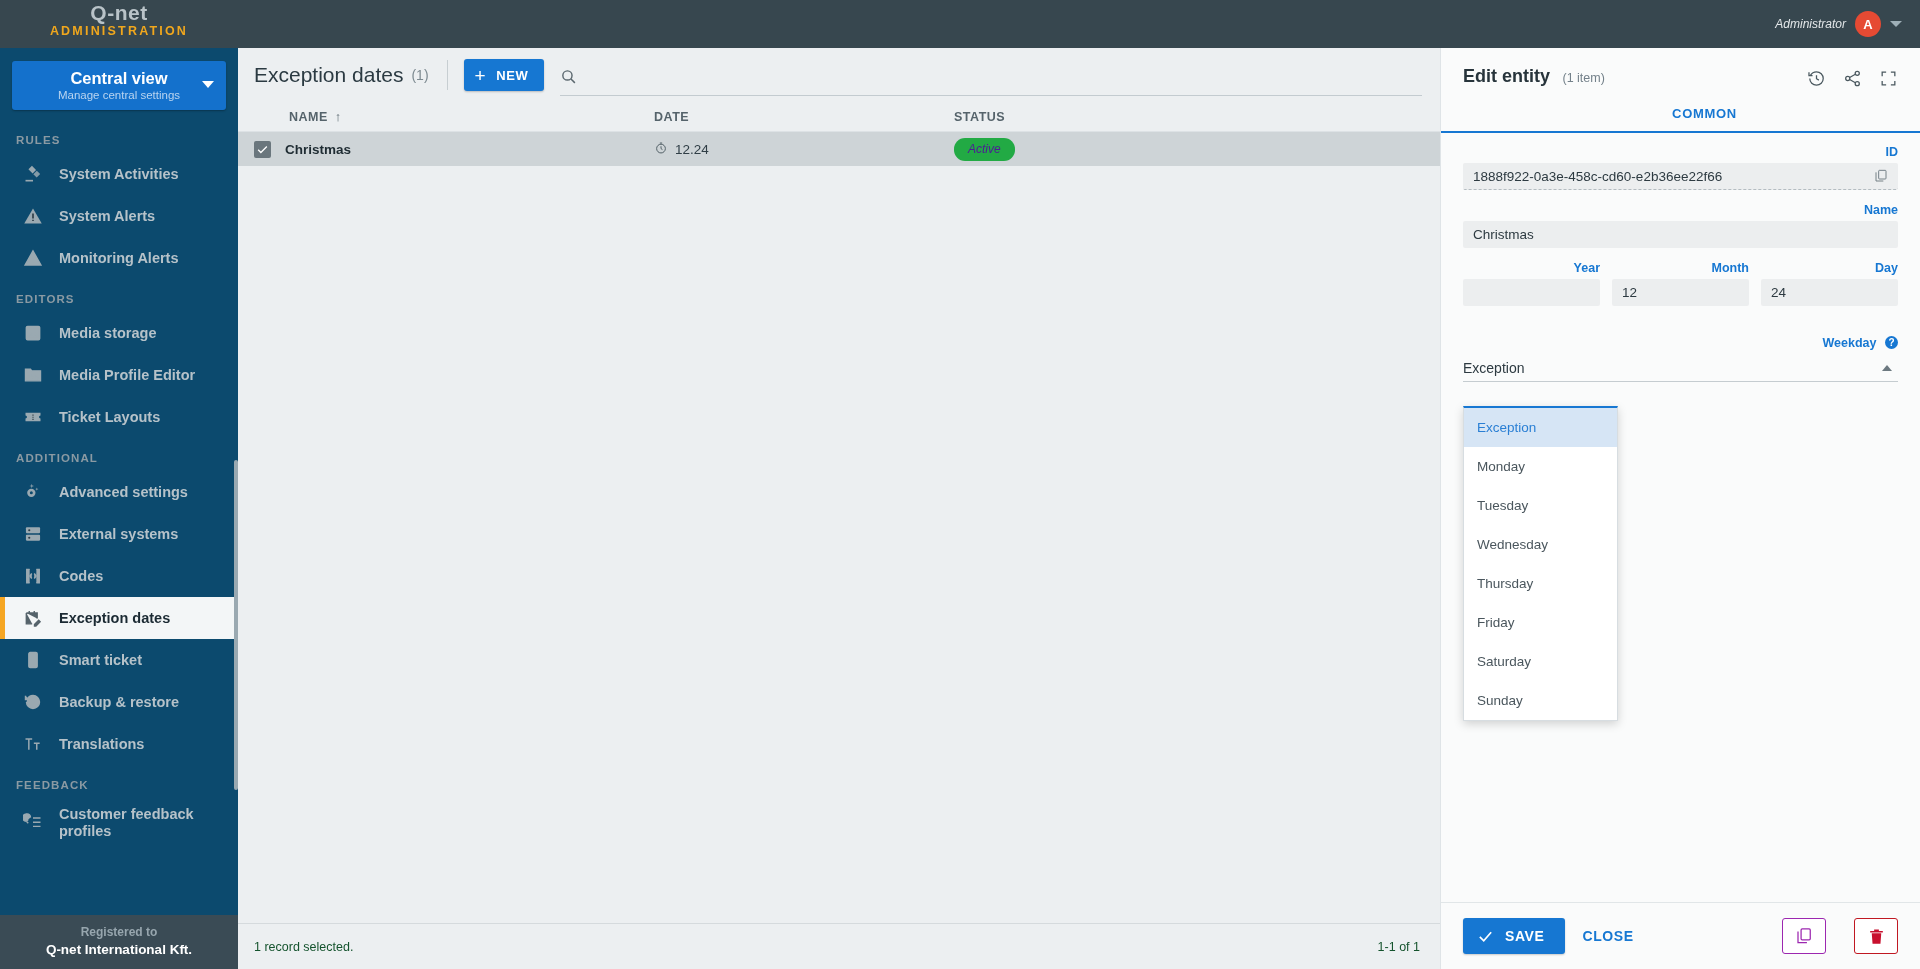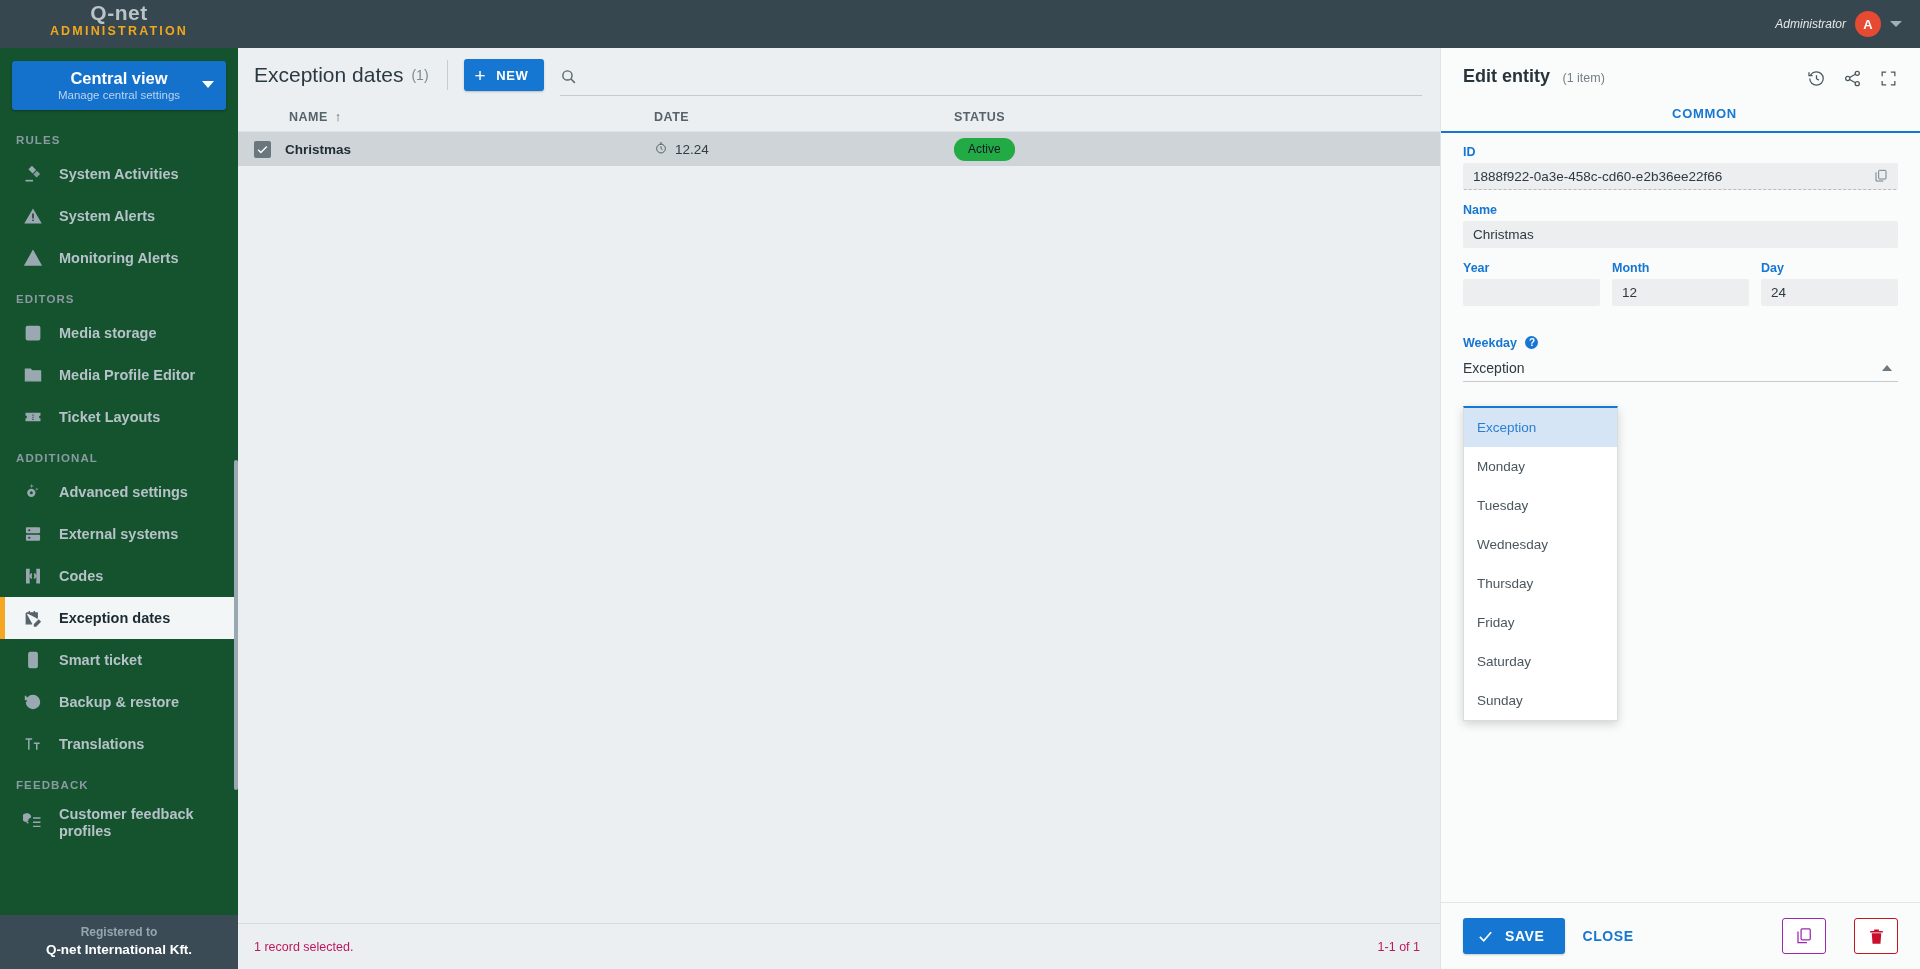--- a/index.html
+++ b/index.html
@@ -35,21 +35,21 @@
   }
   .caret-down {
     width: 0; height: 0; border-left: 6px solid transparent; border-right: 6px solid transparent;
     border-top: 6px solid #9fb0b8;
   }
 
   .body-row { flex: 1; display: flex; min-height: 0; position: relative; }
 
   
   .sidebar {
-    width: 238px; background: #14532d; flex: 0 0 238px;
+    width: 238px; background: #0c4a6e; flex: 0 0 238px;
     display: flex; flex-direction: column; position: relative;
     height: 921px;
   }
   .view-switch {
     margin: 13px 12px 10px 12px; background: #1471cc; border-radius: 3px;
     padding: 8px 10px 9px 10px; position: relative; cursor: pointer;
     box-shadow: 0 1px 2px rgba(0,0,0,.3);
   }
   .view-switch-title { color: #fff; font-size: 16.5px; font-weight: bold; text-align: center; }
   .view-switch-sub { color: #b9d4f0; font-size: 11.5px; text-align: center; margin-top: 1px; }
@@ -134,51 +134,51 @@
   .cell.c-name { width: 400px; gap: 14px; }
   .cell.c-date { width: 300px; gap: 7px; font-size: 13.5px; color: #303e46; }
   .cell.c-status { flex: 1; }
   .cb {
     width: 17px; height: 17px; background: #6a767d; border-radius: 2px;
     display: flex; align-items: center; justify-content: center; flex: 0 0 17px;
   }
   .cb svg { width: 13px; height: 13px; stroke: #fff; fill: none; stroke-width: 2.4; }
   .row-name { font-size: 13.5px; font-weight: bold; color: #1f2c33; }
   .badge {
-    background: #22aa44; color: #0f172a; font-size: 12px; border-radius: 11px;
-    padding: 4px 14px 5px 14px; display: inline-block;
+    background: #22aa44; color: #4c1d95; font-size: 12px; border-radius: 11px;
+    padding: 4px 14px 5px 14px; display: inline-block; font-style: italic;
   }
   .clock-ico svg { width: 14px; height: 14px; stroke: #4a585f; fill: none; stroke-width: 1.6; }
 
   .main-foot {
     height: 46px; flex: 0 0 46px; border-top: 1px solid #d5dadd;
     display: flex; align-items: center; justify-content: space-between;
     padding: 0 20px 0 16px; background: #eceff1;
   }
-  .foot-text { font-size: 12.5px; color: #be185d; }
+  .foot-text { font-size: 12.5px; color: #14532d; }
 
   
   .panel {
     width: 480px; flex: 0 0 480px; background: #fafbfb;
     border-left: 1px solid #dfe4e7; display: flex; flex-direction: column;
     position: relative;
   }
   .panel-head { padding: 18px 22px 0 22px; display: flex; align-items: flex-start; }
   .panel-title { font-size: 18px; color: #27343b; font-weight: bold; }
   .panel-title-sub { font-size: 12.5px; color: #74818a; font-weight: normal; margin-left: 8px; }
   .panel-head-icons { margin-left: auto; display: flex; gap: 17px; align-items: center; padding-top: 3px; }
   .panel-head-icons svg { width: 19px; height: 19px; fill: none; stroke: #4a585f; stroke-width: 1.6; cursor: pointer; }
   .tabs { margin-top: 12px; border-bottom: 2px solid #1677d2; position: relative; }
   .tab {
     display: block; text-align: center; color: #1677d2; font-size: 13px; font-weight: bold;
     letter-spacing: .7px; padding: 6px 0 10px 0; cursor: pointer; margin-left: 48px;
   }
   .panel-body { flex: 1; padding: 12px 22px 0 22px; overflow: visible; position: relative; }
   .fgroup { margin-bottom: 13px; }
-  .flabel { color: #1677d2; font-size: 12.5px; font-weight: bold; margin-bottom: 4px; display: block; }
+  .flabel { color: #1677d2; font-size: 12.5px; font-weight: bold; margin-bottom: 4px; display: block; text-align: right; }
   .finput {
     background: #eceeef; border: none; border-radius: 2px; height: 27px;
     display: flex; align-items: center; padding: 0 10px;
     font-size: 13.5px; color: #2d3a41; width: 100%;
   }
   .finput.id-field { border-bottom: 1px dashed #b4bcc1; position: relative; padding-right: 34px; }
   .copy-ico {
     position: absolute; right: 9px; top: 5px;
   }
   .copy-ico svg { width: 16px; height: 16px; fill: none; stroke: #6c7980; stroke-width: 1.4; }

